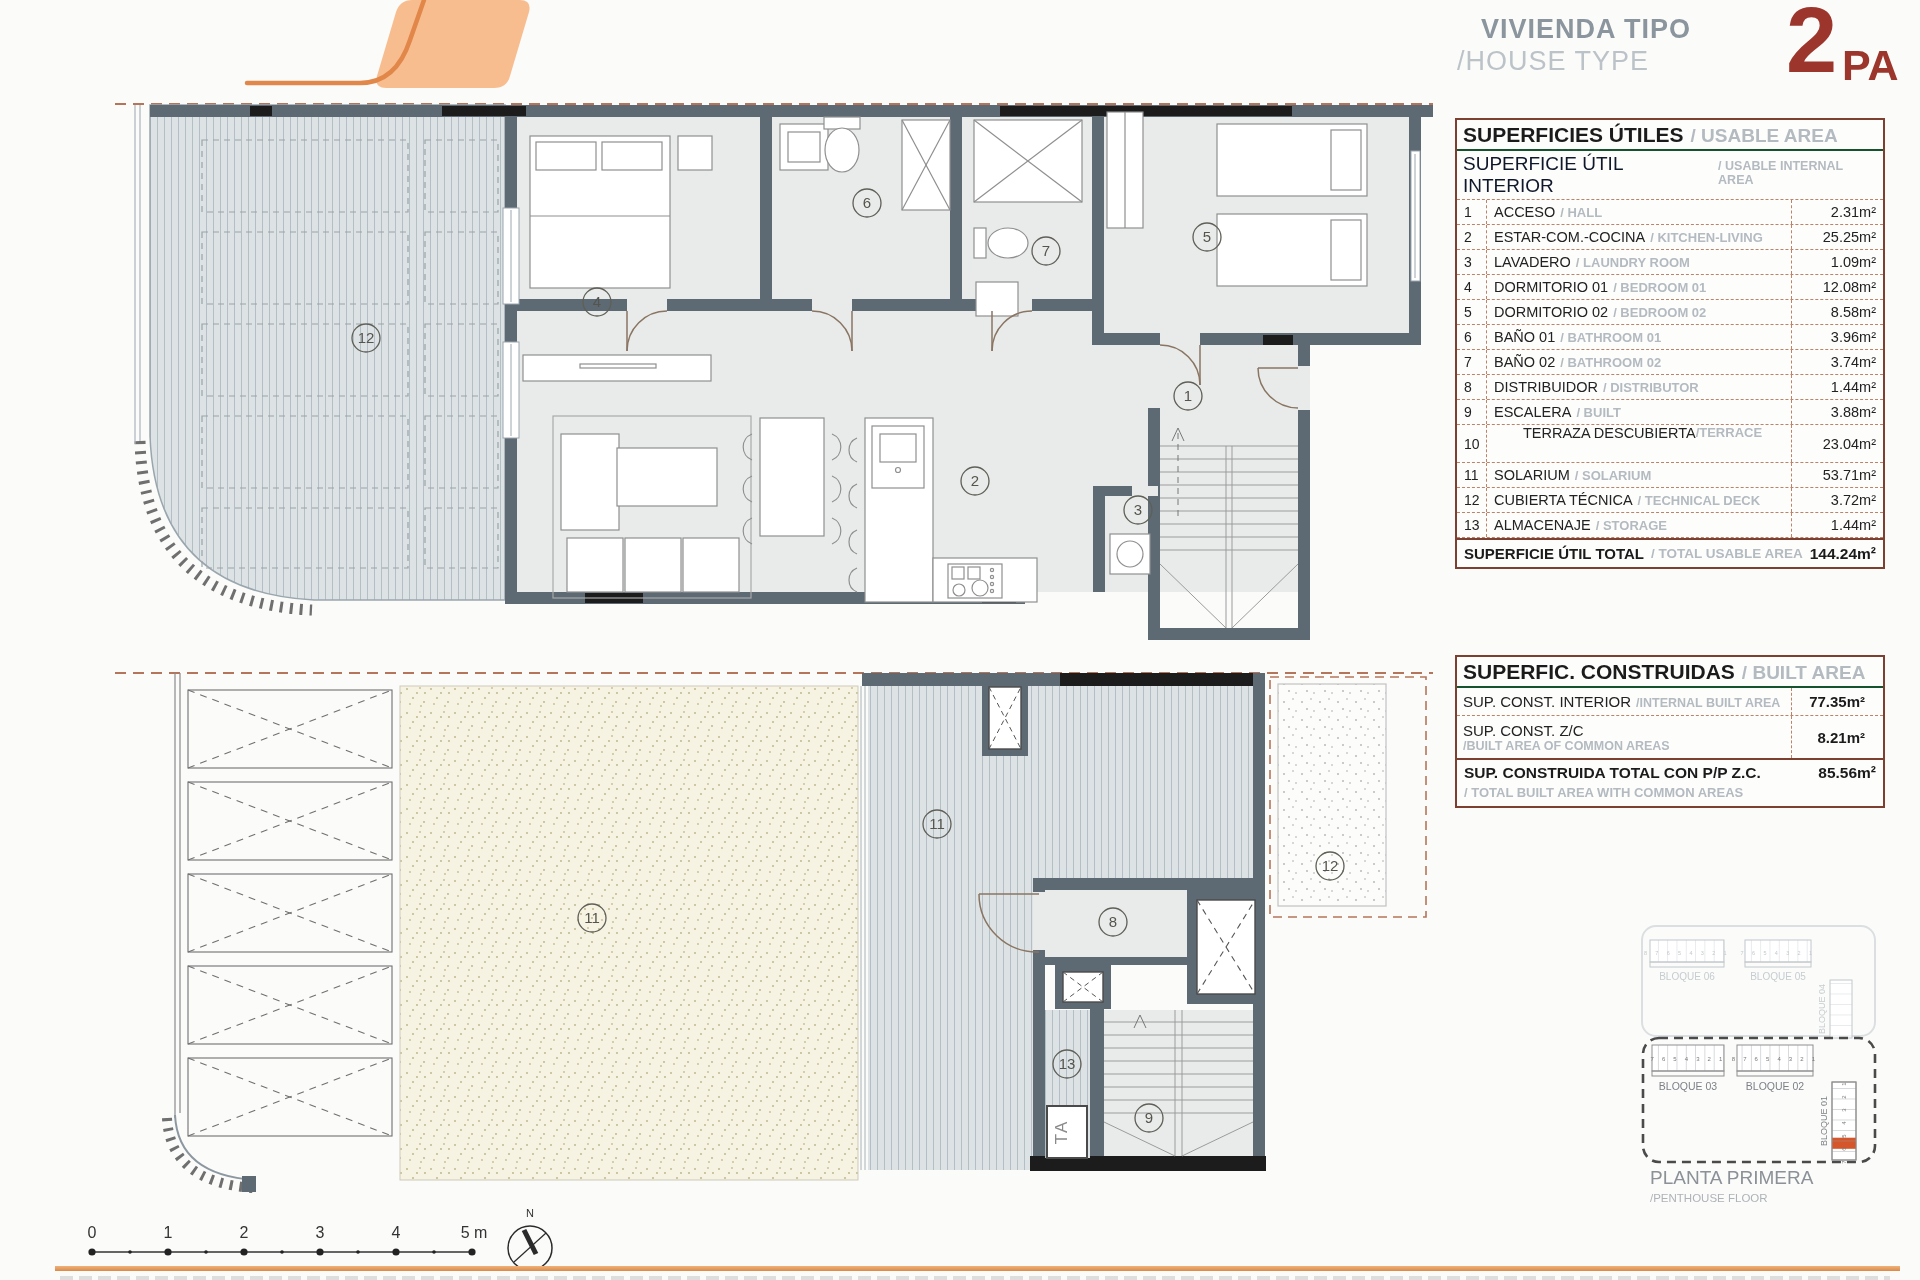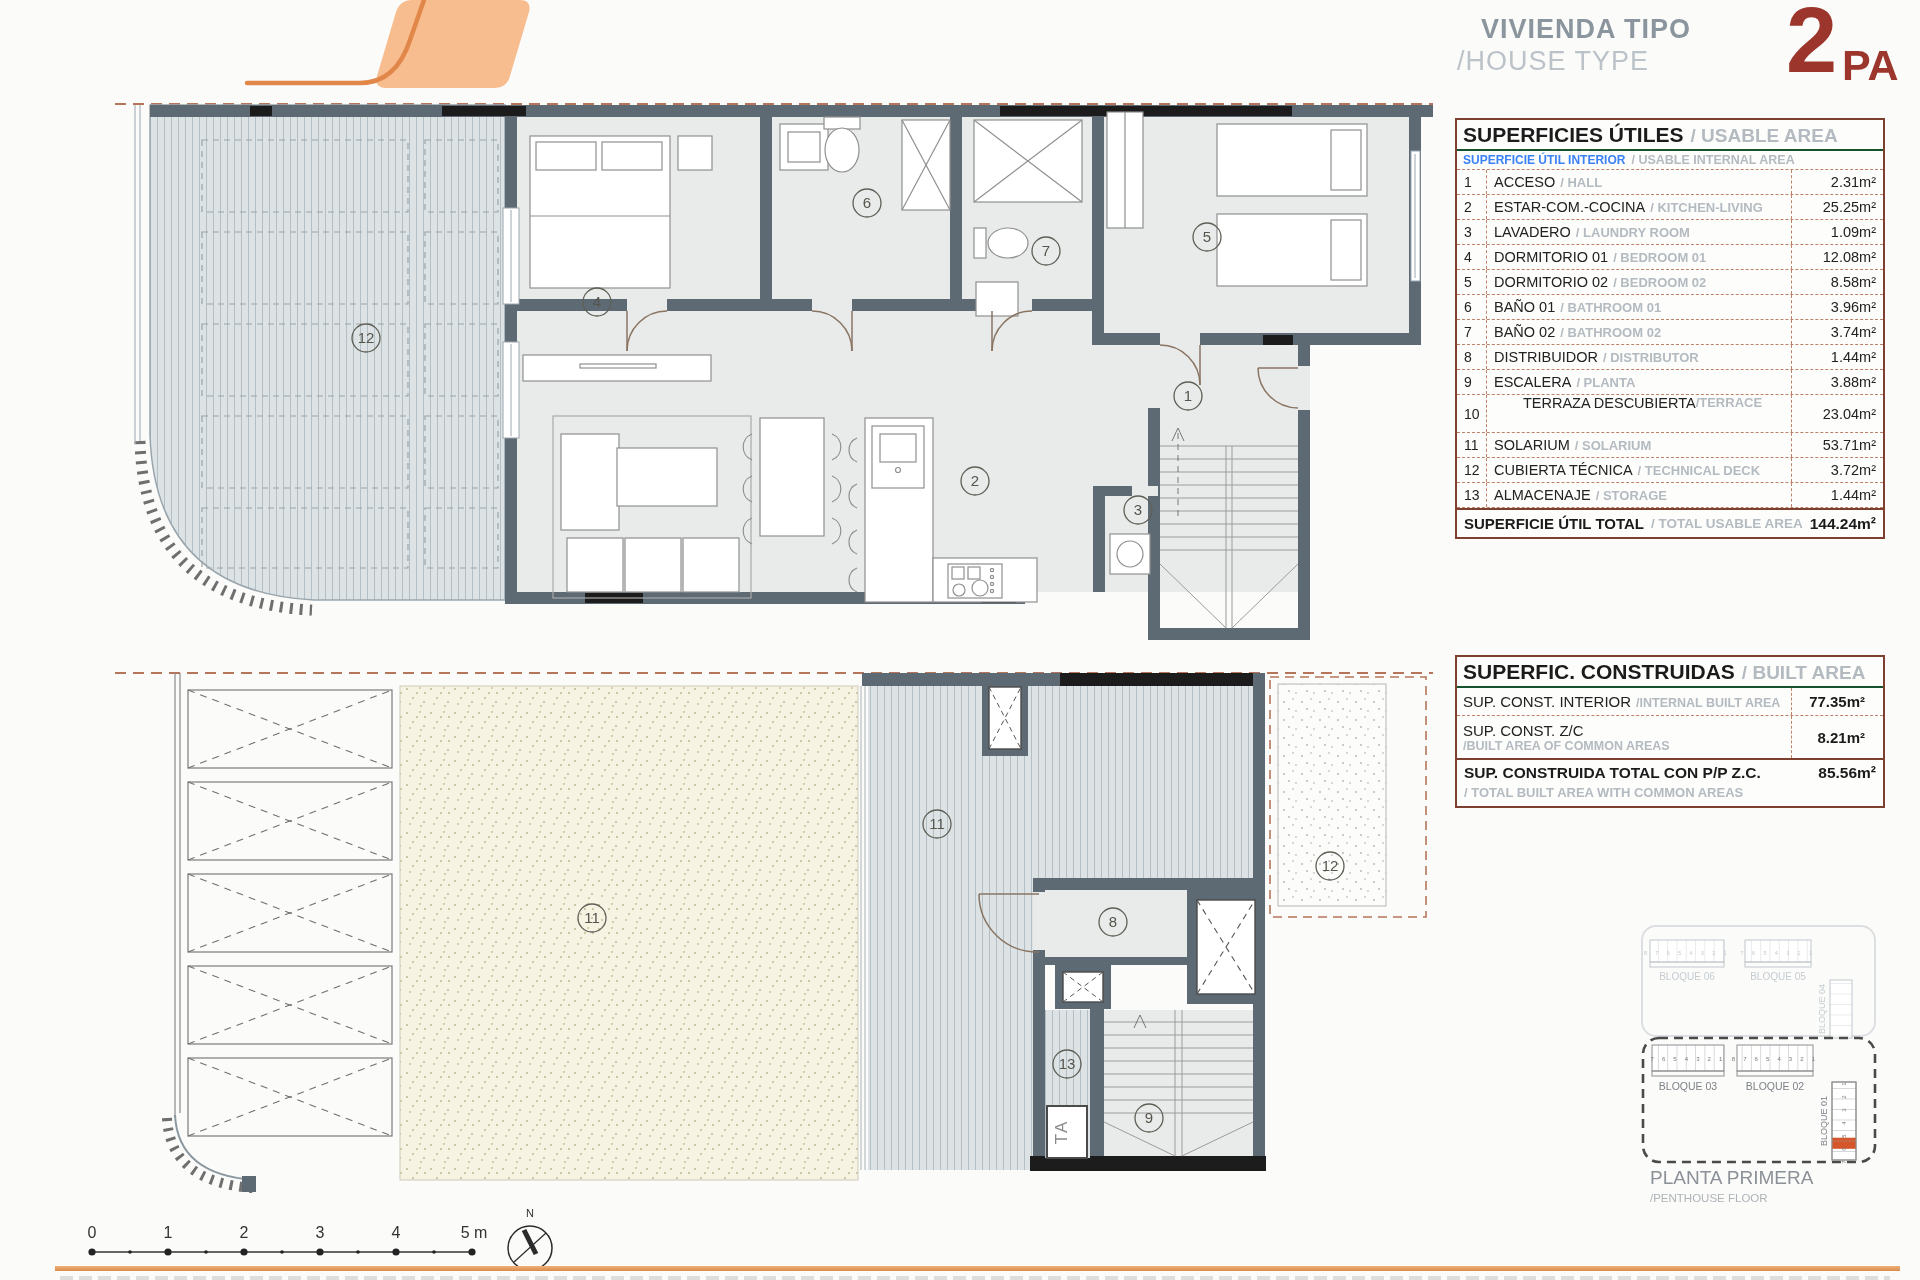--- a/index.html
+++ b/index.html
@@ -10,21 +10,21 @@
   .title1{left:1457px;top:14px;font-size:27px;font-weight:bold;color:#8b959d;letter-spacing:1px;margin-left:24px;}
   .title2{left:1457px;top:46px;font-size:27px;font-weight:normal;color:#bcc3c8;letter-spacing:1px;}
   .typeNum{left:1786px;top:-6px;font-size:92px;font-weight:bold;color:#9c362c;line-height:1;}
   .typeSuf{left:1842px;top:44px;font-size:43px;font-weight:bold;color:#9c362c;line-height:1;}
   
   .tbl{position:absolute;left:1455px;width:430px;border:2px solid #7c3f30;background:#fdfdfc;box-sizing:border-box;}
   .t-head{display:flex;align-items:flex-end;gap:7px;padding:3px 6px 2px 6px;border-bottom:2px solid #14532d;}
   .t-head .es{font-size:21px;font-weight:bold;color:#1b1b1b;white-space:nowrap;}
   .t-head .en{font-size:19px;font-weight:bold;color:#b3bac0;white-space:nowrap;}
   .t-sub{display:flex;align-items:baseline;gap:6px;padding:2px 6px;border-bottom:1px dashed #bd8268;}
-  .t-sub .es{font-size:12px;font-weight:bold;color:#3b82f6;}
+  .t-sub .es{font-size:19px;font-weight:normal;color:#0f172a;}
   .t-sub .en{font-size:12.5px;font-weight:bold;color:#b3bac0;}
   .t1-row{display:flex;align-items:stretch;height:25px;border-bottom:1px dashed #bd8268;box-sizing:border-box;}
   .t1-row.two{height:38px;}
   .t1-row:last-of-type{border-bottom:none;}
   .c-num{width:30px;flex:0 0 30px;border-right:1px dashed #bd8268;font-size:14px;color:#222;display:flex;align-items:center;padding-left:7px;box-sizing:border-box;}
   .c-name{flex:1;display:flex;align-items:center;gap:5px;padding-left:7px;overflow:hidden;}
   .c-name.two{flex-direction:row;align-items:flex-start;justify-content:center;gap:0;}
   .c-name .es{font-size:14.5px;color:#222;white-space:nowrap;}
   .c-name .en{font-size:13px;font-weight:bold;color:#b3bac0;white-space:nowrap;}
   .c-val{width:92px;flex:0 0 92px;border-left:1px dashed #bd8268;display:flex;align-items:center;justify-content:flex-end;padding-right:7px;font-size:14.5px;color:#222;box-sizing:border-box;}
@@ -505,21 +505,21 @@
       <div class="c-name">
         <span class="es">DISTRIBUIDOR</span>
         <span class="en">/ DISTRIBUTOR</span>
       </div>
       <div class="c-val">1.44m²</div>
     </div>
   <div class="t1-row">
       <div class="c-num">9</div>
       <div class="c-name">
         <span class="es">ESCALERA</span>
-        <span class="en">/ PLANTA</span>
+        <span class="en">/ BUILT</span>
       </div>
       <div class="c-val">3.88m²</div>
     </div>
   <div class="t1-row two">
       <div class="c-num">10</div>
       <div class="c-name two">
         <span class="es">TERRAZA DESCUBIERTA</span>
         <span class="en">/TERRACE</span>
       </div>
       <div class="c-val">23.04m²</div>

